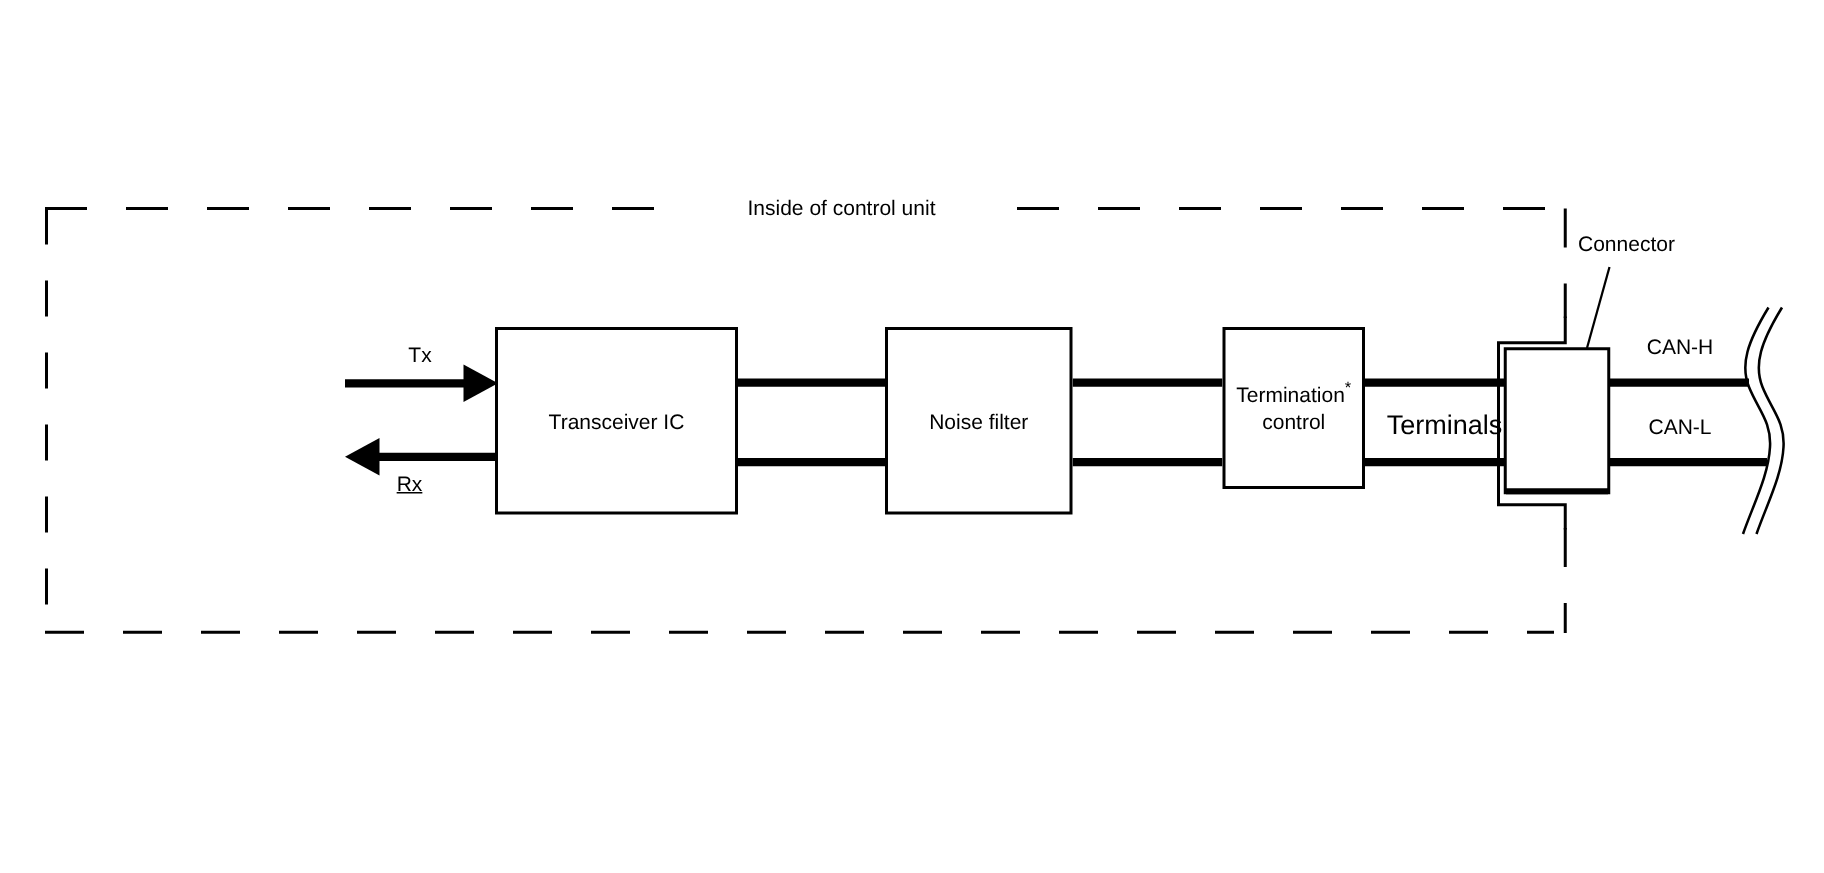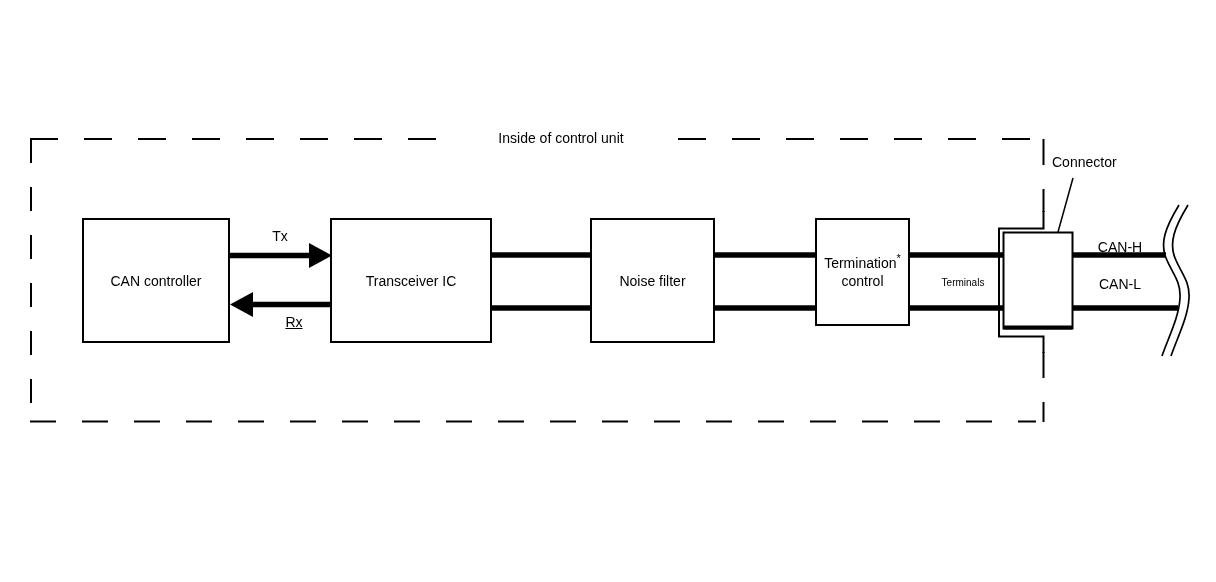--- a/index.html
+++ b/index.html
@@ -55,24 +55,24 @@
   #block-transceiver-ic   { left: 330px; top: 218px; width: 162px; height: 125px; }
   #block-noise-filter     { left: 590px; top: 218px; width: 125px; height: 125px; }
   #block-termination      { left: 815px; top: 218px; width: 95px;  height: 108px; align-items: center; }
   #block-termination .two-line { display: inline-block; }
   sup.note-marker {
     font-size: 11px;
     line-height: 0;
     vertical-align: 6px;
   }
   #tx-label        { left: 255px;  top: 228px; width: 50px; }
-  #rx-label        { left: 269px;  top: 314px; width: 50px; text-decoration: underline; }
-  #terminals-label { left: 918px;  top: 275px; width: 90px; font-size: 10px; }
+  #rx-label        { left: 248px;  top: 314px; width: 50px; text-decoration: underline; }
+  #terminals-label { left: 918px;  top: 275px; width: 90px; font-size: 18px; }
   #connector-label { left: 1052px; top: 154px; }
-  #can-h-label     { left: 1085px; top: 239px; width: 70px; }
+  #can-h-label     { left: 1085px; top: 223px; width: 70px; }
   #can-l-label     { left: 1085px; top: 276px; width: 70px; }
 </style>
 </head>
 <body>
 
 <div id="stage">
 
   <svg id="wires" width="1216" height="582" viewBox="0 0 1216 582">
 
     <line x1="30" y1="139" x2="1043" y2="139" stroke="#000" stroke-width="2" stroke-dasharray="28 26"></line>
@@ -103,23 +103,20 @@
 
     <line x1="1072" y1="255" x2="1166" y2="255" stroke="#000" stroke-width="5.5"></line>
     <line x1="1072" y1="308" x2="1178" y2="308" stroke="#000" stroke-width="5.5"></line>
 
     <path d="M1179,205 C1165,228 1160,243 1166,258 C1172,273 1181,281 1180,298 C1179,317 1169,336 1162,356" fill="none" stroke="#000" stroke-width="1.7"></path>
     <path d="M1188,205 C1174,228 1169,243 1175,258 C1181,273 1190,281 1189,298 C1188,317 1178,336 1171,356" fill="none" stroke="#000" stroke-width="1.7"></path>
   </svg>
 
   <div class="lbl" id="title-label">Inside of control unit</div>
 
-  <div class="block" id="block-can-controller">
-    <span>CAN controller</span>
-  </div>
 
   <div class="block" id="block-transceiver-ic">
     <span>Transceiver IC</span>
   </div>
 
   <div class="block" id="block-noise-filter">
     <span>Noise filter</span>
   </div>
 
   <div class="block" id="block-termination">

